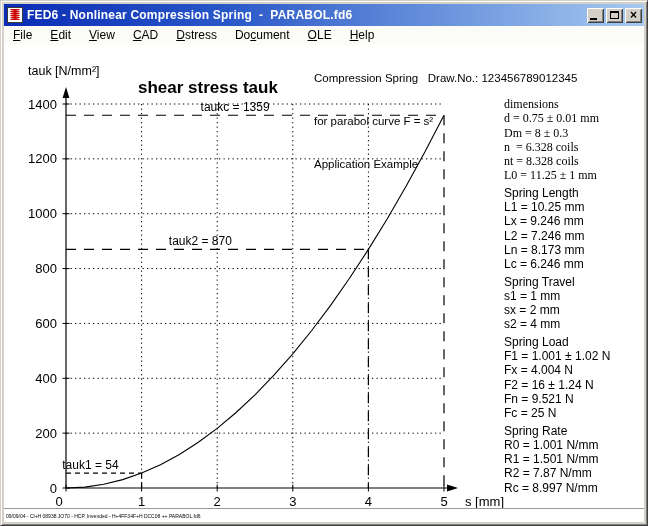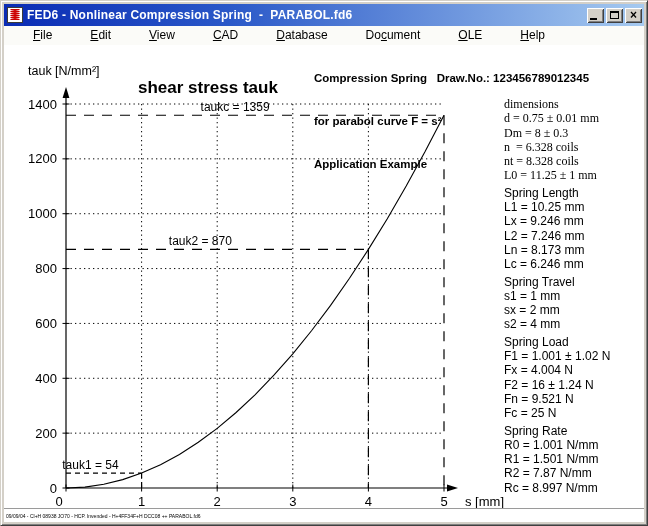--- a/index.html
+++ b/index.html
@@ -29,27 +29,27 @@
     display:inline-flex;align-items:center;justify-content:center;
     font-family:"Liberation Sans",sans-serif;position:relative;
   }
   .glyph-min{position:absolute;left:3px;bottom:3px;width:7px;height:2px;background:#000;}
   .glyph-max{width:9px;height:8px;border:1px solid #000;border-top:2px solid #000;}
   .glyph-close{font-size:12px;font-weight:bold;color:#000;line-height:10px;}
   .menubar{
     position:absolute;left:3px;top:25px;right:3px;height:19px;
     background:#fbfbf8;display:flex;align-items:center;z-index:5;font-size:12px;color:#000;
   }
-  .menu-item{padding:2px 9px 3px 9px;cursor:default;margin-left:20px;}
+  .menu-item{padding:2px 9px 3px 9px;cursor:default;}
   .menu-item .u{text-decoration:underline;}
   .client{position:absolute;left:3px;top:44px;right:3px;bottom:17px;background:#ffffff;}
   .chart-svg{position:absolute;left:0;top:0;z-index:2;pointer-events:none;}
   .headnote{
     position:absolute;left:313px;top:42px;z-index:3;
-    font-size:11.5px;line-height:14.2px;color:#000;white-space:pre;font-weight:bold;
+    font-size:11.5px;line-height:14.2px;color:#000;white-space:pre;
   }
   .specs{position:absolute;left:503px;top:96px;width:142px;z-index:3;
     font-size:12px;line-height:14.3px;color:#000;white-space:pre;}
   .spec-section{margin-top:3px;}
   .spec-section:first-child{margin-top:0;font-family:Liberation Serif, serif;}
   .statusbar{
     position:absolute;left:3px;right:3px;bottom:3px;height:14px;background:#ffffff;
     border-top:1px solid #9a9a9a;z-index:4;
   }
   .status-text{
@@ -80,21 +80,21 @@
           <span class="glyph-close">×</span>
         </button>
     </span>
   </div>
 
   <div class="menubar" id="menubar">
       <span class="menu-item"><span></span><span class="u">F</span><span>ile</span></span>
       <span class="menu-item"><span></span><span class="u">E</span><span>dit</span></span>
       <span class="menu-item"><span></span><span class="u">V</span><span>iew</span></span>
       <span class="menu-item"><span></span><span class="u">C</span><span>AD</span></span>
-      <span class="menu-item"><span></span><span class="u">D</span><span>atabase</span></span>
+      <span class="menu-item"><span></span><span class="u">D</span><span>stress</span></span>
       <span class="menu-item"><span>Do</span><span class="u">c</span><span>ument</span></span>
       <span class="menu-item"><span></span><span class="u">O</span><span>LE</span></span>
       <span class="menu-item"><span></span><span class="u">H</span><span>elp</span></span>
     </div>
 
   <div class="client"></div>
 
   <svg class="chart-svg" id="chart" width="648" height="526" viewBox="0 0 648 526">
       <line x1="61.5" y1="487" x2="68.5" y2="487" stroke="#000" stroke-width="1"></line>
       <text x="56" y="491.5" fill="#000" font-family="&quot;Liberation Sans&quot;,sans-serif" font-size="13px" text-anchor="end">0</text>

